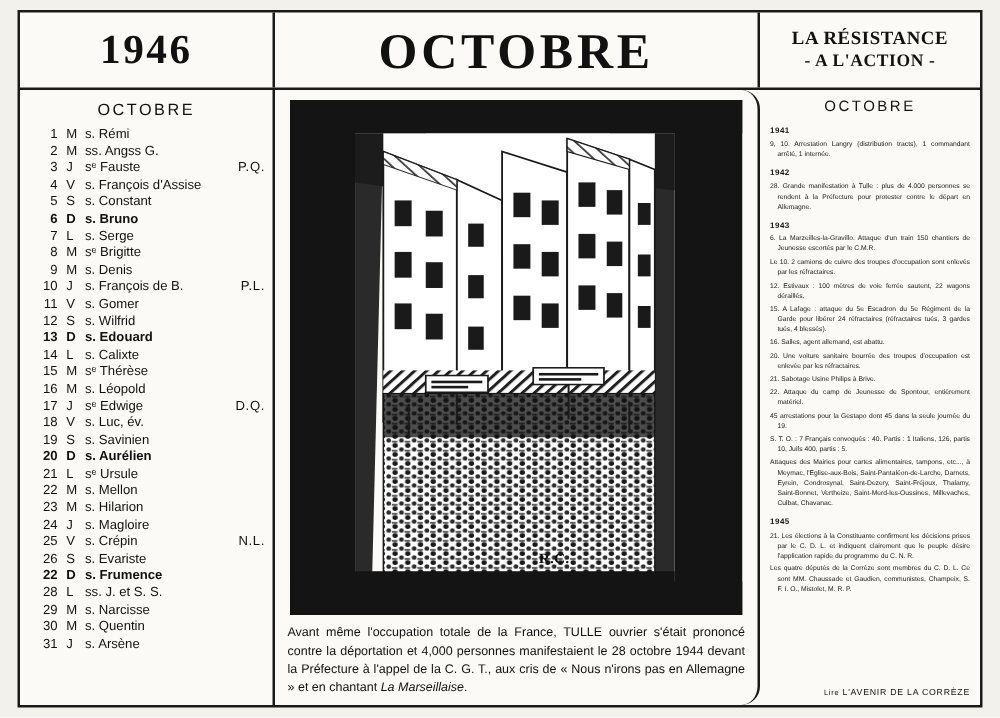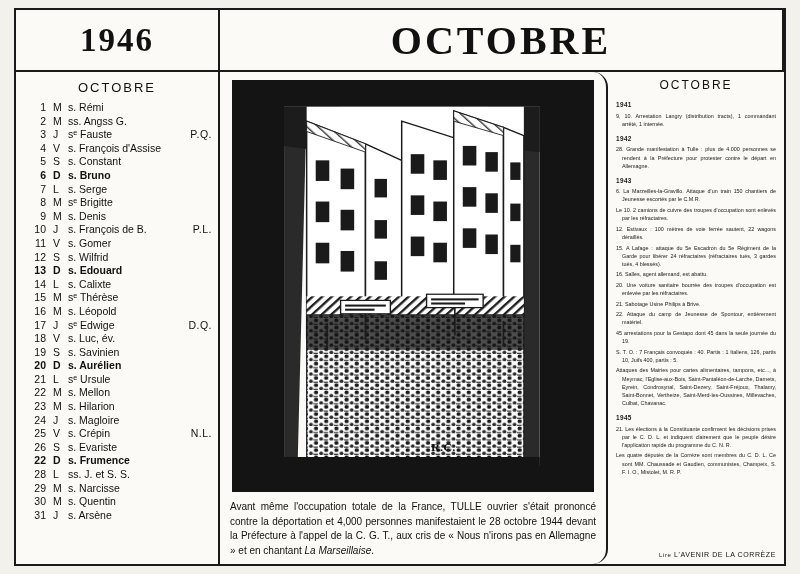--- a/index.html
+++ b/index.html
@@ -231,20 +231,24 @@
 
 <div id="page">
   <div class="sheet">
 
     <div class="banner">
       <div class="banner-year">
         <span>1946</span>
       </div>
       <div class="banner-month">
         <span>OCTOBRE</span>
+      </div>
+      <div class="banner-title">
+        <div class="l1">LA RÉSISTANCE</div>
+        <div class="l2">- A L'ACTION -</div>
       </div>
     </div>
 
     <div class="cols">
 
       <div class="col-cal">
         <div class="cal-head">OCTOBRE</div>
         <ul class="days" id="days-list">
             <li class="day">
               <span class="num">1</span>

